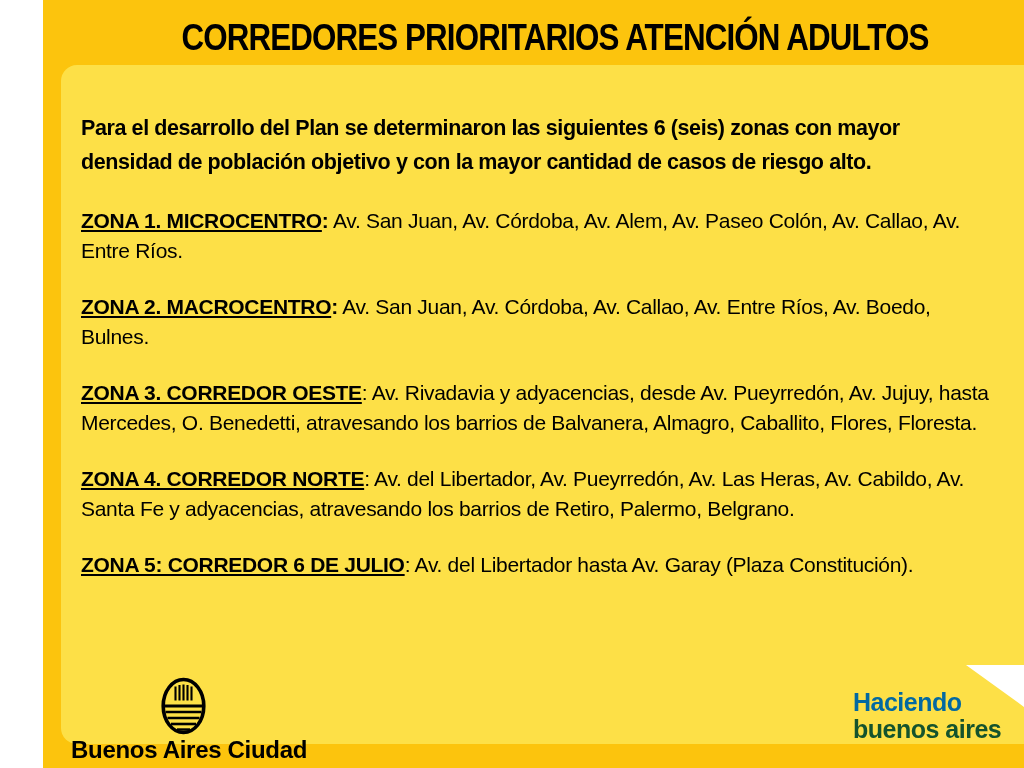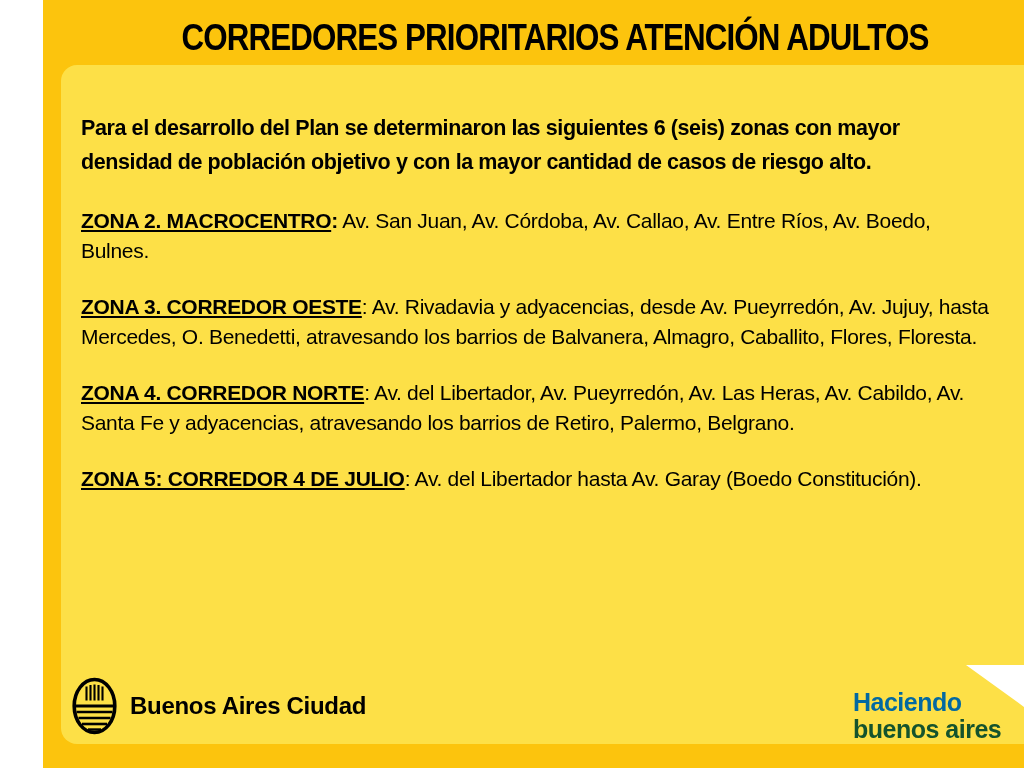--- a/index.html
+++ b/index.html
@@ -57,23 +57,24 @@
   }
   .zone-colon { font-weight: normal; }
   .zone-colon.bold { font-weight: bold; }
   .wedge {
     position: absolute;
     left: 923px; top: 665px;
     display: block;
   }
   .footer-brand {
     position: absolute;
-    left: 28px; top: 676px;
+    left: 16px; top: 676px;
     display: flex;
     align-items: center;
+    flex-direction: column;
   }
   .brand-logo { display: block; }
   .brand-name {
     margin-left: 12px;
     font-size: 24px;
     font-weight: bold;
     color: #000;
     letter-spacing: -0.3px;
     white-space: nowrap;
   }
@@ -93,24 +94,25 @@
 </head>
 <body>
 
 <div class="slide">
 
   <div class="slide-title">CORREDORES PRIORITARIOS ATENCIÓN ADULTOS</div>
 
   <div class="content-box">
     <p class="intro">Para el desarrollo del Plan se determinaron las siguientes 6 (seis) zonas con mayor densidad de población objetivo y con la mayor cantidad de casos de riesgo alto.</p>
     <div id="zones">
+        <p class="zone"><span class="zone-label">ZONA 1. MICROCENTRO</span><span class="zone-colon bold">:</span><span class="zone-text"> Av. San Juan, Av. Córdoba, Av. Alem, Av. Paseo Colón, Av. Callao, Av. Entre Ríos.</span></p>
         <p class="zone"><span class="zone-label">ZONA 2. MACROCENTRO</span><span class="zone-colon bold">:</span><span class="zone-text"> Av. San Juan, Av. Córdoba, Av. Callao, Av. Entre Ríos, Av. Boedo, Bulnes.</span></p>
         <p class="zone"><span class="zone-label">ZONA 3. CORREDOR OESTE</span><span class="zone-colon">:</span><span class="zone-text"> Av. Rivadavia y adyacencias, desde Av. Pueyrredón, Av. Jujuy, hasta Mercedes, O. Benedetti, atravesando los barrios de Balvanera, Almagro, Caballito, Flores, Floresta.</span></p>
         <p class="zone"><span class="zone-label">ZONA 4. CORREDOR NORTE</span><span class="zone-colon">:</span><span class="zone-text"> Av. del Libertador, Av. Pueyrredón, Av. Las Heras, Av. Cabildo, Av. Santa Fe y adyacencias, atravesando los  barrios de Retiro, Palermo, Belgrano.</span></p>
-        <p class="zone"><span class="zone-label">ZONA 5: CORREDOR 4 DE JULIO</span><span class="zone-colon">:</span><span class="zone-text"> Av. del Libertador hasta Av. Garay (Boedo Constitución).</span></p>
+        <p class="zone"><span class="zone-label">ZONA 5: CORREDOR 6 DE JULIO</span><span class="zone-colon">:</span><span class="zone-text"> Av. del Libertador hasta Av. Garay (Plaza Constitución).</span></p>
       </div>
   </div>
 
   <svg class="wedge" width="80" height="58" viewBox="0 0 80 58" aria-hidden="true">
     <path d="M0 0 L80 0 L80 50 Q80 58 72 52 Z" fill="#ffffff"></path>
   </svg>
 
   <div class="footer-brand">
     <svg class="brand-logo" width="47" height="60" viewBox="0 0 47 60" aria-hidden="true">
       <ellipse cx="23.5" cy="30" rx="20.3" ry="26.5" fill="none" stroke="#000" stroke-width="3.6"></ellipse>

